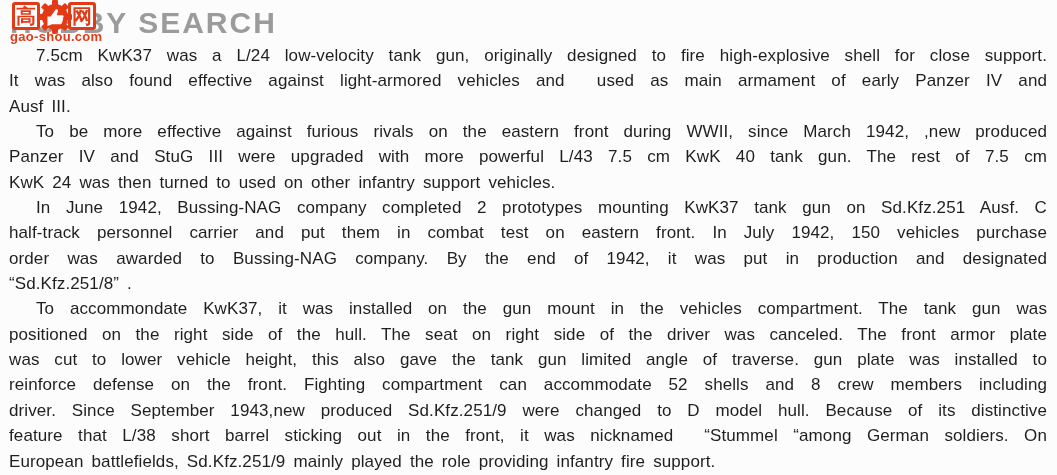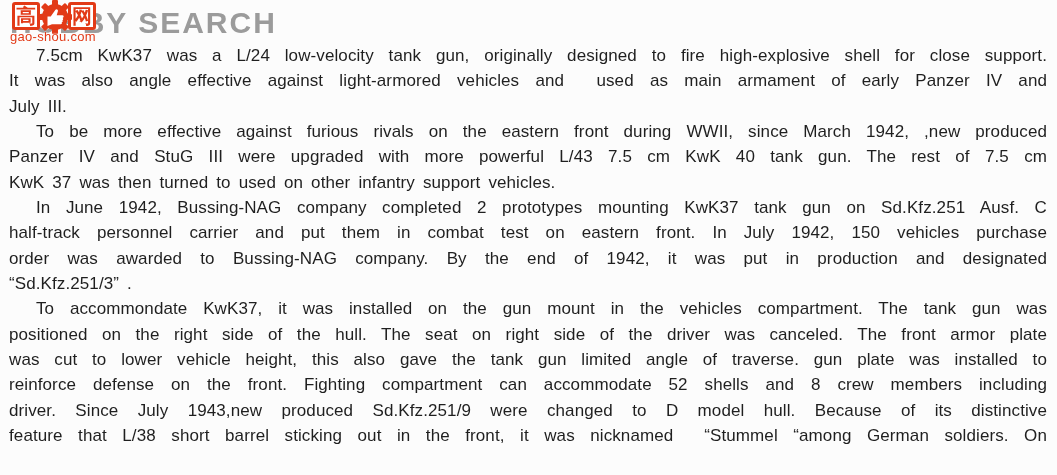--- a/index.html
+++ b/index.html
@@ -26,21 +26,21 @@
     position:absolute;top:2px;width:28px;height:28px;box-sizing:border-box;
     background:#fff;border:3px solid var(--red);border-radius:3px;
     color:var(--red);font-weight:bold;font-size:20px;line-height:22px;
     text-align:center;font-family:"DejaVu Sans",sans-serif;
   }
   .wm-box.b1{left:12px;}
   .wm-box.b2{left:68px;}
   .wm-gear{position:absolute;left:38px;top:0;width:34px;height:34px;z-index:3;}
   .wm-domain{
     position:absolute;left:10px;top:29px;z-index:3;
-    font-size:13px;font-weight:normal;color:var(--red);
+    font-size:13px;font-weight:bold;color:var(--red);
     letter-spacing:0.3px;white-space:nowrap;
     text-shadow:0 0 2px #fff,0 0 2px #fff;
   }
   
   .article{
     position:absolute;left:0;top:43px;width:1057px;box-sizing:border-box;
     padding:0 10px 0 9px;
     color:var(--ink);
     font-size:17px;line-height:25.35px;
     word-spacing:3.2px;letter-spacing:0.1px;
@@ -81,35 +81,36 @@
       </svg>
     </span>
     <span class="wm-box b2">网</span>
     <div class="wm-domain">gao-shou.com</div>
   </div>
 </div>
 
 <div class="article">
     <div class="para">
       <div class="line first">7.5cm KwK37 was a L/24 low-velocity tank gun, originally designed to fire high-explosive shell for close support.</div>
-      <div class="line">It was also angle effective against light-armored vehicles and  used as main armament of early Panzer IV and</div>
-      <div class="line last">July III.</div>
+      <div class="line">It was also found effective against light-armored vehicles and  used as main armament of early Panzer IV and</div>
+      <div class="line last">Ausf III.</div>
     </div>
     <div class="para">
       <div class="line first">To be more effective against furious rivals on the eastern front during WWII, since March 1942, ,new produced</div>
       <div class="line">Panzer IV and StuG III were upgraded with more powerful L/43 7.5 cm KwK 40 tank gun. The rest of 7.5 cm</div>
-      <div class="line last">KwK 37 was then turned to used on other infantry support vehicles.</div>
+      <div class="line last">KwK 24 was then turned to used on other infantry support vehicles.</div>
     </div>
     <div class="para">
       <div class="line first">In June 1942, Bussing-NAG company completed 2 prototypes mounting KwK37 tank gun on Sd.Kfz.251 Ausf. C</div>
       <div class="line">half-track personnel carrier and put them in combat test on eastern front. In July 1942, 150 vehicles purchase</div>
       <div class="line">order was awarded to Bussing-NAG company. By the end of 1942, it was put in production and designated</div>
-      <div class="line last">“Sd.Kfz.251/3” .</div>
+      <div class="line last">“Sd.Kfz.251/8” .</div>
     </div>
     <div class="para">
       <div class="line first">To accommondate KwK37, it was installed on the gun mount in the vehicles compartment. The tank gun was</div>
       <div class="line">positioned on the right side of the hull. The seat on right side of the driver was canceled. The front armor plate</div>
       <div class="line">was cut to lower vehicle height, this also gave the tank gun limited angle of traverse. gun plate was installed to</div>
       <div class="line">reinforce defense on the front. Fighting compartment can accommodate 52 shells and 8 crew members including</div>
-      <div class="line">driver. Since July 1943,new produced Sd.Kfz.251/9 were changed to D model hull. Because of its distinctive</div>
+      <div class="line">driver. Since September 1943,new produced Sd.Kfz.251/9 were changed to D model hull. Because of its distinctive</div>
       <div class="line">feature that L/38 short barrel sticking out in the front, it was nicknamed  “Stummel “among German soldiers. On</div>
+      <div class="line last">European battlefields, Sd.Kfz.251/9 mainly played the role providing infantry fire support.</div>
     </div>
   </div>
 
 </body></html>

